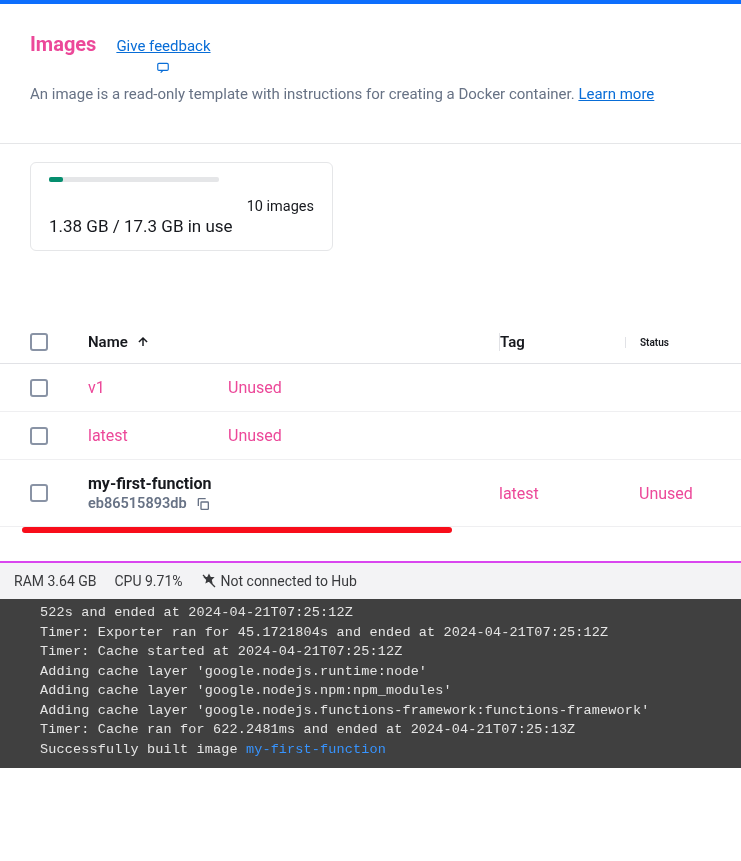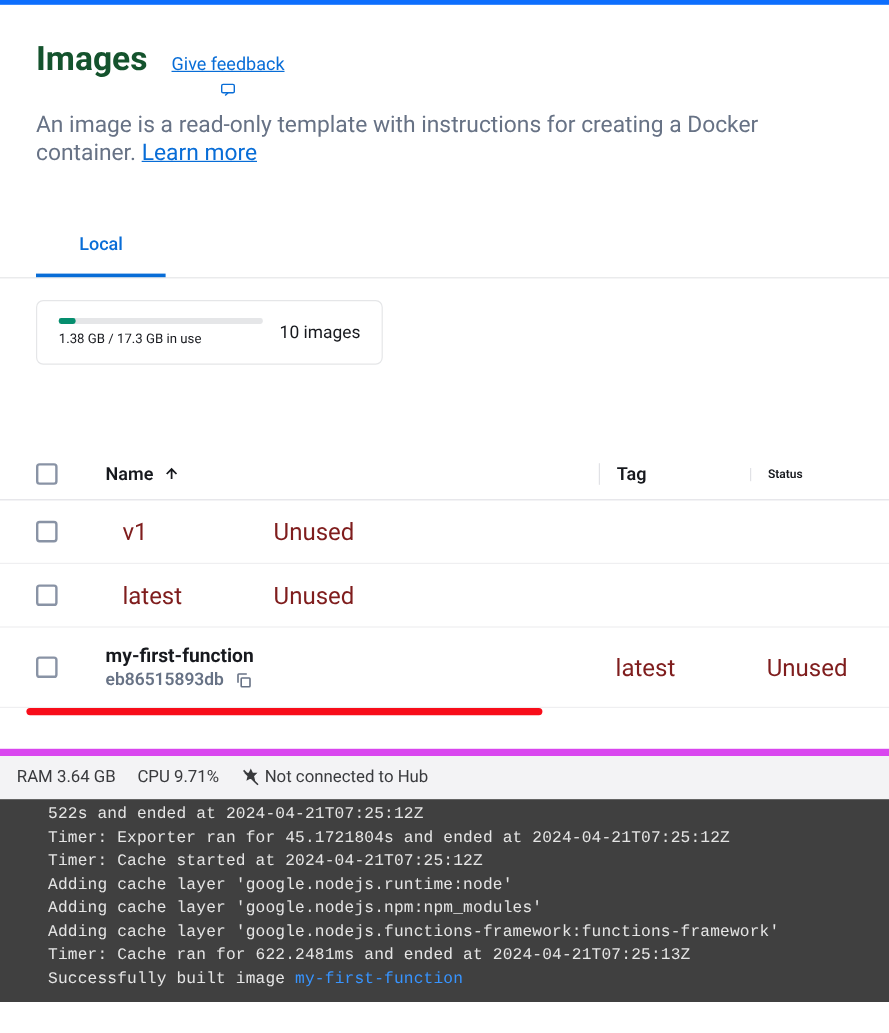--- a/index.html
+++ b/index.html
@@ -1,48 +1,48 @@
 <!DOCTYPE html>
 <html><head>
   <meta charset="utf-8">
   <style>
     * { box-sizing: border-box; margin: 0; padding: 0; }
     body { font-family: -apple-system, BlinkMacSystemFont, 'Segoe UI', Roboto, sans-serif; font-size: 14px; color: #17191e; width: 741px; background: #fff; }
     .top-bar { height: 4px; background: #0d6efd; }
     .header { padding: 28px 30px 16px 30px; }
     .header-row { display: flex; align-items: baseline; gap: 20px; margin-bottom: 10px; }
-    .page-title { font-size: 28px; font-weight: 700; color: #14532d; }
+    .page-title { font-size: 20px; font-weight: 700; color: #ec4899; }
     .feedback-link { color: #086dd7; text-decoration: underline; font-size: 15px; display: inline-flex; align-items: center; gap: 6px; flex-direction: column; }
     .feedback-icon { width: 16px; height: 14px; }
-    .subtitle { color: #677285; font-size: 19px; }
+    .subtitle { color: #677285; font-size: 15px; }
     .learn-more { color: #086dd7; text-decoration: underline; }
     .tabs { display: flex; gap: 0; padding-left: 30px; border-bottom: 1px solid #e5e6e8; margin-top: 24px; }
     .tab { padding: 16px 36px; font-size: 15px; font-weight: 500; color: #677285; cursor: pointer; border-bottom: 3px solid transparent; }
     .tab.active { color: #086dd7; border-bottom-color: #086dd7; }
     .storage-card { margin: 18px 30px; border: 1px solid #e5e6e8; border-radius: 6px; padding: 14px 18px; display: flex; align-items: center; gap: 14px; width: fit-content; }
     .storage-left { display: flex; flex-direction: column; gap: 6px; }
     .storage-bar { width: 170px; height: 5px; background: #e5e6e8; border-radius: 2px; position: relative; }
     .storage-bar-fill { height: 100%; background: #058e6e; border-radius: 2px; width: 8%; }
-    .storage-text { font-size: 11px; color: #17191e; }
+    .storage-text { font-size: 17px; color: #17191e; margin-top: 28px; }
     .images-count { font-size: 14.5px; color: #17191e; }
     .table-wrap { margin-top: 70px; }
     .table-head { display: flex; align-items: center; padding: 12px 30px 12px 30px; border-bottom: 1px solid #e1e2e6; }
     .col-check { width: 58px; display: flex; align-items: center; }
     .col-name { flex: 1; display: flex; align-items: center; gap: 8px; font-weight: 600; font-size: 15px; }
-    .col-tag { width: 126px; font-weight: 600; font-size: 15px; border-left: 1px solid #e1e2e6; padding-left: 14px; }
+    .col-tag { width: 126px; font-weight: 600; font-size: 15px; border-left: 1px solid #e1e2e6; }
     .col-status { width: 86px; font-weight: 600; font-size: 10px; border-left: 1px solid #e1e2e6; padding-left: 14px; }
     .sort-arrow { width: 14px; height: 14px; }
     .checkbox { width: 18px; height: 18px; border: 2px solid #8993a5; border-radius: 3px; cursor: pointer; }
     .row { display: flex; align-items: center; padding: 14px 30px; border-bottom: 1px solid #efeff1; }
-    .row .col-tag, .row .col-status { font-weight: 400; border-left: none; font-size: 20px; color: #7f1d1d; }
+    .row .col-tag, .row .col-status { font-weight: 400; border-left: none; font-size: 16px; color: #ec4899; }
     .img-name { font-size: 16px; font-weight: 700; color: #17191e; margin-bottom: 2px; }
     .img-hash { font-size: 14.5px; color: #677285; display: flex; align-items: center; gap: 8px; }
     .copy-icon { width: 16px; height: 16px; cursor: pointer; }
     .red-underline { height: 6px; background: #f80d1a; margin: 0 30px 0 22px; width: 430px; border-radius: 3px; }
-    .status-bar { display: flex; align-items: center; gap: 18px; padding: 10px 14px; background: #f3f3f5; border-top: 6px solid #d946ef; margin-top: 28px; font-size: 14px; color: #393a3d; }
+    .status-bar { display: flex; align-items: center; gap: 18px; padding: 10px 14px; background: #f3f3f5; border-top: 2px solid #d946ef; margin-top: 28px; font-size: 14px; color: #393a3d; }
     .status-item { display: flex; align-items: center; gap: 4px; }
     .not-connected-icon { width: 16px; height: 16px; }
     .terminal { background: #404040; color: #e5e5e5; font-family: 'Consolas', 'Courier New', monospace; font-size: 13.5px; padding: 4px 0 8px 10px; line-height: 1.45; white-space: pre; overflow: hidden; letter-spacing: 0.01em; }
     .terminal .highlight { color: #3794ff; }
     .term-line { padding-left: 30px; }
   </style>
 </head>
 <body>
 
 <div class="top-bar"></div>
@@ -58,21 +58,20 @@
         </svg>
     </a>
   </div>
   <p class="subtitle">
     <span>An image is a read-only template with instructions for creating a Docker container.</span>
     <a class="learn-more">Learn more</a>
   </p>
 </div>
 
 <div class="tabs">
-  <div class="tab active">Local</div>
 </div>
 
 <div class="storage-card">
   <div class="storage-left">
     <div class="storage-bar">
       <div class="storage-bar-fill"></div>
     </div>
     <div class="storage-text">1.38 GB / 17.3 GB in use</div>
   </div>
   <div class="images-count">10 images</div>

